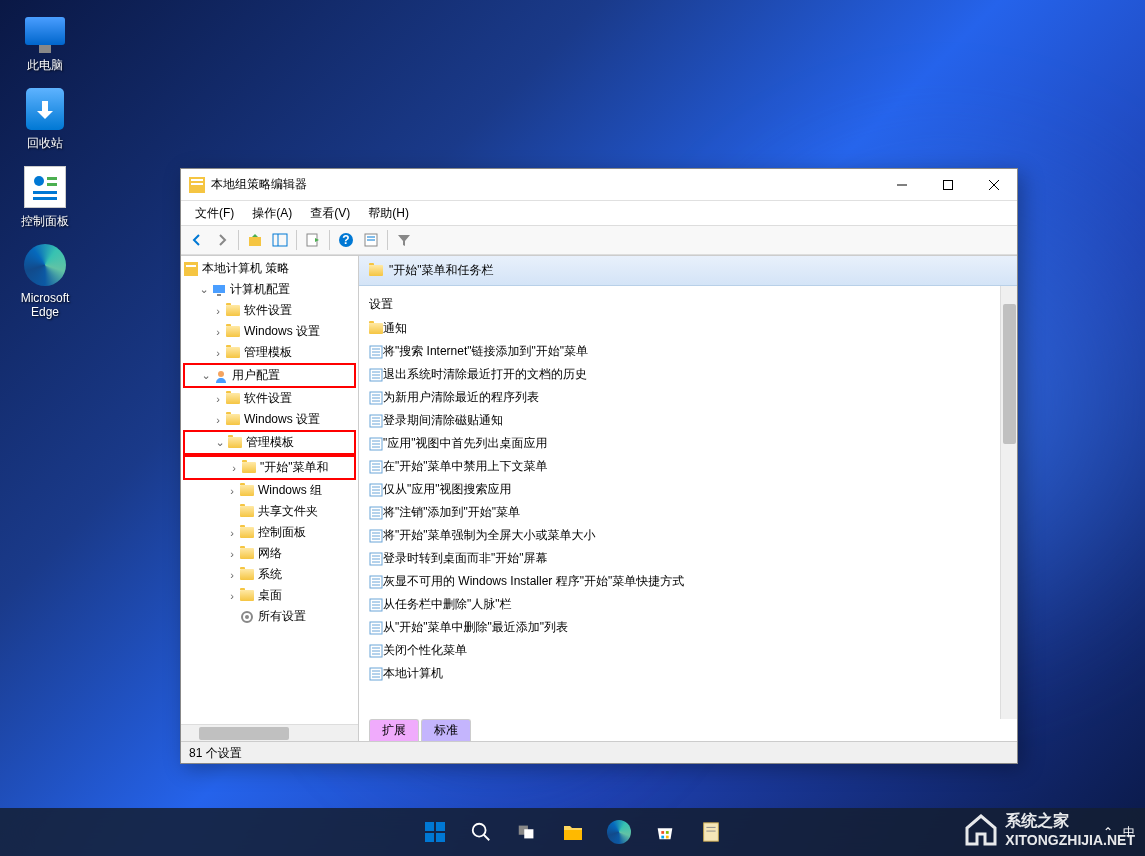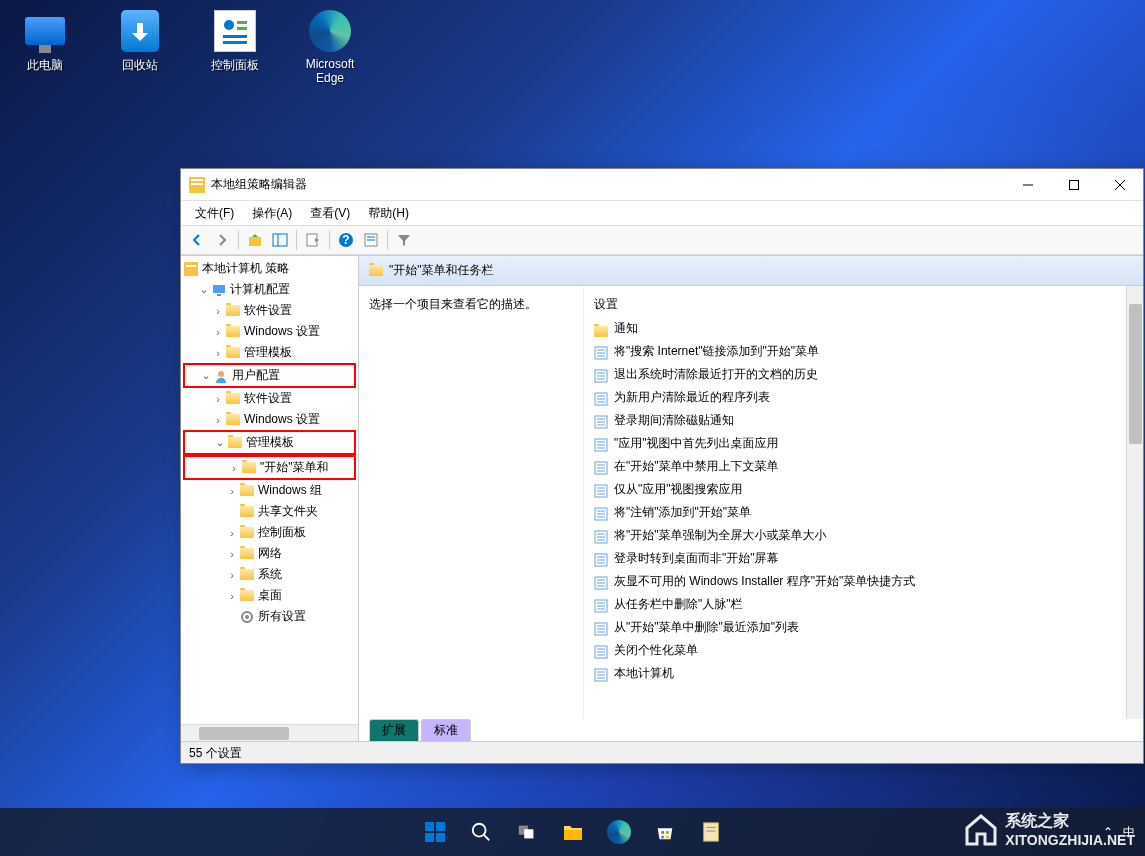--- a/index.html
+++ b/index.html
@@ -4,33 +4,33 @@
 <style>
 * { margin: 0; padding: 0; box-sizing: border-box; font-family: "Microsoft YaHei", "Segoe UI", sans-serif; font-size: 12px; }
 body { width: 1145px; height: 856px; background: linear-gradient(135deg, #0a1845 0%, #1a3a8a 30%, #2563eb 50%, #1e40af 70%, #0a1845 100%); position: relative; overflow: hidden; }
 
 
 .bloom { position: absolute; border-radius: 50%; filter: blur(50px); opacity: 0.6; }
 .bloom1 { width: 600px; height: 600px; background: radial-gradient(circle, #3b82f6 0%, transparent 70%); top: 100px; right: -100px; }
 .bloom2 { width: 400px; height: 400px; background: radial-gradient(circle, #1e40af 0%, transparent 70%); bottom: 50px; left: 300px; }
 
 
-.desktop-icons { position: absolute; top: 10px; left: 10px; display: flex; flex-direction: row; gap: 25px; }
+.desktop-icons { position: absolute; top: 10px; left: 10px; display: flex; flex-direction: column; gap: 14px; }
 .desktop-icon { display: flex; flex-direction: column; align-items: center; gap: 5px; width: 70px; cursor: pointer; }
 .desktop-icon .icon-img { width: 42px; height: 42px; display: flex; align-items: center; justify-content: center; }
 .desktop-icon .label { color: white; font-size: 12px; text-align: center; text-shadow: 1px 1px 2px rgba(0,0,0,0.8); }
 .pc-icon { background: linear-gradient(180deg, #4a9eff 0%, #0066cc 100%); border-radius: 3px; width: 40px; height: 28px; position: relative; }
 .pc-icon::after { content: ''; position: absolute; bottom: -8px; left: 14px; width: 12px; height: 8px; background: #888; }
 .trash-icon { background: linear-gradient(180deg, #5eb3ff 0%, #0078d4 100%); border-radius: 5px; width: 38px; height: 42px; display: flex; align-items: center; justify-content: center; }
 .trash-icon svg { width: 24px; height: 24px; fill: white; }
 .cpl-icon { background: #fff; border: 1px solid #ccc; width: 42px; height: 42px; display: flex; align-items: center; justify-content: center; }
 .edge-icon { width: 42px; height: 42px; border-radius: 50%; background: conic-gradient(from 180deg, #0c59a4, #114a8b, #0669bc, #37c2b1, #62c3a5, #0c59a4); }
 
 
-.window { position: absolute; top: 168px; left: 180px; width: 964px; height: 596px; background: #fff; border: 1px solid #888; box-shadow: 5px 5px 20px rgba(0,0,0,0.3); display: flex; flex-direction: column; }
+.window { position: absolute; top: 168px; left: 180px; width: 838px; height: 596px; background: #fff; border: 1px solid #888; box-shadow: 5px 5px 20px rgba(0,0,0,0.3); display: flex; flex-direction: column; }
 .titlebar { height: 32px; background: #fff; display: flex; align-items: center; padding-left: 8px; border-bottom: 1px solid #e0e0e0; }
 .titlebar .app-icon { width: 16px; height: 16px; margin-right: 6px; }
 .titlebar .title { flex: 1; font-size: 12px; }
 .win-controls { display: flex; }
 .win-btn { width: 46px; height: 32px; display: flex; align-items: center; justify-content: center; cursor: pointer; }
 
 .menubar { height: 24px; display: flex; align-items: center; padding: 0 6px; gap: 2px; }
 .menubar .menu-item { padding: 3px 8px; cursor: pointer; }
 
 .toolbar { height: 30px; border-top: 1px solid #ddd; border-bottom: 1px solid #ddd; display: flex; align-items: center; padding: 0 4px; gap: 1px; background: #f8f8f8; }
@@ -53,27 +53,27 @@
 .tree-scroll-track { position: absolute; bottom: 0; left: 0; right: 0; height: 17px; background: #f0f0f0; border-top: 1px solid #ddd; }
 .tree-scroll-thumb { position: absolute; left: 18px; top: 2px; width: 90px; height: 13px; background: #c0c0c0; border-radius: 2px; }
 
 
 .right-panel { flex: 1; display: flex; flex-direction: column; overflow: hidden; }
 .right-header { background: linear-gradient(180deg, #e8f0fb 0%, #d4e4f7 100%); border-bottom: 1px solid #b8d0e8; padding: 6px 10px; display: flex; align-items: center; gap: 6px; }
 .right-body { flex: 1; display: flex; overflow: hidden; }
 .desc-panel { width: 225px; padding: 10px; border-right: 1px solid #eee; }
 .list-panel { flex: 1; overflow-y: auto; padding: 6px 0; position: relative; }
 .list-header { font-size: 12px; padding: 4px 10px; }
-.list-item { display: flex; align-items: flex-end; padding: 3px 10px; cursor: pointer; gap: 6px; }
+.list-item { display: flex; align-items: center; padding: 3px 10px; cursor: pointer; }
 .setting-icon { width: 14px; height: 14px; flex-shrink: 0; }
 .list-scroll { position: absolute; right: 0; top: 0; bottom: 0; width: 17px; background: #f0f0f0; border-left: 1px solid #ddd; }
 .list-scroll-thumb { position: absolute; top: 18px; left: 2px; width: 13px; height: 140px; background: #c0c0c0; border-radius: 2px; }
 
 .tabs-row { height: 22px; display: flex; align-items: flex-end; padding-left: 10px; border-top: 1px solid transparent; }
-.tab { padding: 2px 12px; border: 1px solid #ccc; border-bottom: none; border-radius: 3px 3px 0 0; background: #0f766e; cursor: pointer; margin-right: 2px; font-size: 12px; }
+.tab { padding: 2px 12px; border: 1px solid #ccc; border-bottom: none; border-radius: 3px 3px 0 0; background: #f0abfc; cursor: pointer; margin-right: 2px; font-size: 12px; }
 .tab:not(.active) { background: #c4b5fd; }
 
 .statusbar { height: 22px; border-top: 1px solid #ccc; padding: 3px 8px; background: #f0f0f0; font-size: 12px; }
 
 
 .taskbar { position: absolute; bottom: 0; left: 0; right: 0; height: 48px; background: rgba(20, 30, 50, 0.85); backdrop-filter: blur(20px); display: flex; align-items: center; justify-content: center; }
 .taskbar-center { display: flex; gap: 6px; align-items: center; }
 .taskbar-icon { width: 40px; height: 40px; display: flex; align-items: center; justify-content: center; border-radius: 4px; cursor: pointer; }
 .tray { position: absolute; right: 10px; display: flex; align-items: center; gap: 10px; color: white; font-size: 12px; }
 .watermark { position: absolute; right: 10px; bottom: 8px; display: flex; align-items: center; gap: 6px; color: white; font-size: 14px; font-weight: bold; opacity: 0.9; }
@@ -353,23 +353,20 @@
           <div class="tree-scroll-thumb"></div>
         </div>
     </div>
 
     <div class="right-panel">
       <div class="right-header">
         <div class="folder-icon"></div>
         <span>"开始"菜单和任务栏</span>
       </div>
       <div class="right-body">
-        <div class="desc-panel">
-          <div>选择一个项目来查看它的描述。</div>
-        </div>
         <div class="list-panel">
           <div class="list-header">设置</div>
           <div class="list-item">
             <div class="folder-icon"></div>
             <span>通知</span>
           </div>
           <div id="settings-container">
               <div class="list-item">
                 <svg class="setting-icon" viewBox="0 0 14 14">
                   <rect x="1" y="1" width="12" height="12" fill="#fff" stroke="#6ba5d8"></rect>
@@ -511,21 +508,21 @@
             </div>
         </div>
       </div>
       <div class="tabs-row">
         <div class="tab active">扩展</div>
         <div class="tab">标准</div>
       </div>
     </div>
   </div>
 
-  <div class="statusbar">55 个设置</div>
+  <div class="statusbar">81 个设置</div>
 </div>
 
 <div class="taskbar">
   <div class="taskbar-center">
     <div class="taskbar-icon">
         <svg width="24" height="24" viewBox="0 0 24 24">
           <rect x="2" y="2" width="9" height="9" fill="#0078d4"></rect>
           <rect x="13" y="2" width="9" height="9" fill="#0078d4"></rect>
           <rect x="2" y="13" width="9" height="9" fill="#0078d4"></rect>
           <rect x="13" y="13" width="9" height="9" fill="#0078d4"></rect>

